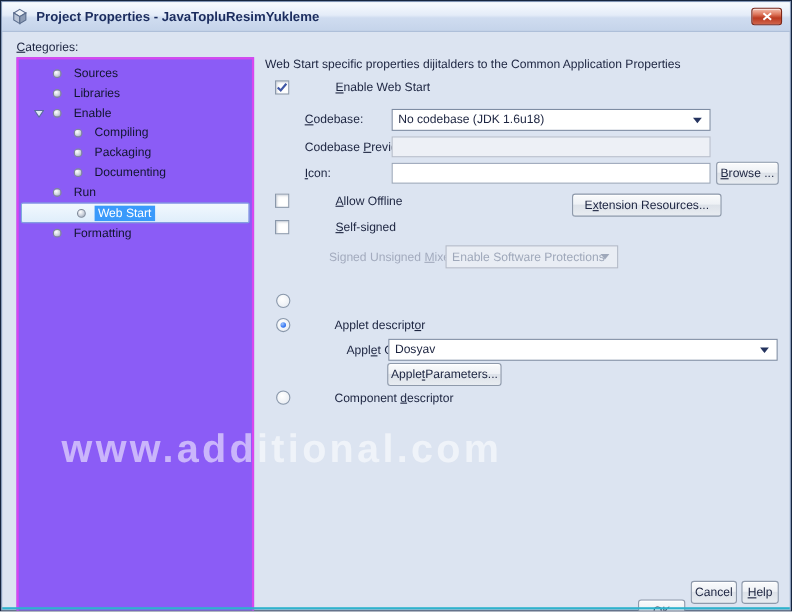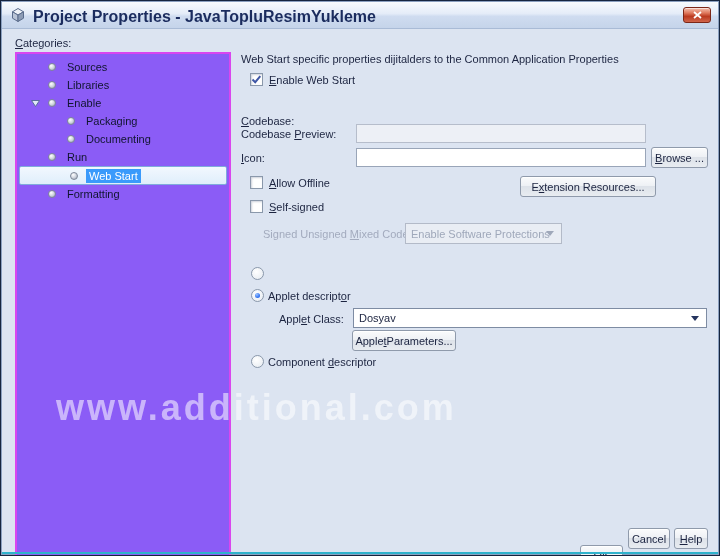--- a/index.html
+++ b/index.html
@@ -22,21 +22,21 @@
 
   
   .titlebar {
     position:absolute; top:1px; left:1px; right:1px; height:27px;
     background:linear-gradient(#f8fbfe, #e4ecf8 45%, #cfdcf0 55%, #c5d4ea);
     border-bottom:1px solid #a9bbd6;
   }
   .app-icon { position:absolute; left:8px; top:5px; width:16px; height:16px; }
   .title-text {
     position:absolute; left:31px; top:6px;
-    font-size:16px; font-weight:bold; color:#1b2c5e;
+    font-size:12px; font-weight:bold; color:#1b2c5e;
     white-space:nowrap;
   }
   .close-btn {
     position:absolute; right:7px; top:5px; width:28px; height:16px;
     background:linear-gradient(#f3c0b0, #e07a5f 35%, #bb3a20 60%, #d0654c);
     border:1px solid #7c2718; border-radius:3px;
     box-shadow: inset 0 1px 0 rgba(255,255,255,.55);
     display:flex; align-items:center; justify-content:center;
   }
 
@@ -57,21 +57,21 @@
   }
   .t-label { color:#10152e; white-space:nowrap; padding:1px 3px; }
   .tree-row.selected {
     background:linear-gradient(#f2f8fe, #dfeefb);
     border:1px solid #7fabdc; border-radius:2px;
     margin:0 2px; height:19px;
   }
   .tree-row.selected .t-label { background:#3a9afb; color:#fff; }
 
   
-  .lbl { position:absolute; white-space:nowrap; color:#1c2440; }
+  .lbl { position:absolute; white-space:nowrap; color:#1c2440;margin-left:36px; }
   .lbl.disabled { color:#a3abbe; }
 
   .checkbox {
     position:absolute; width:13px; height:13px; background:#fff;
     border:1px solid #8a98ab;
     box-shadow: inset 1px 1px 2px rgba(110,122,148,.35);
     display:flex; align-items:center; justify-content:center;
   }
   .radio {
     position:absolute; width:13px; height:13px; border-radius:50%;
@@ -164,20 +164,26 @@
             <polygon points="0.5,0.5 8.5,0.5 4.5,6.5" fill="#dfe8f6" stroke="#5b6d9e"></polygon>
           </svg>
       </span>
         <span class="sphere"></span>
       <span class="t-label">Enable</span>
     </div>
     <div class="tree-row">
       <span class="slot"></span>
         <span class="indent2"></span>
         <span class="sphere"></span>
+      <span class="t-label">Compiling</span>
+    </div>
+    <div class="tree-row">
+      <span class="slot"></span>
+        <span class="indent2"></span>
+        <span class="sphere"></span>
       <span class="t-label">Packaging</span>
     </div>
     <div class="tree-row">
       <span class="slot"></span>
         <span class="indent2"></span>
         <span class="sphere"></span>
       <span class="t-label">Documenting</span>
     </div>
     <div class="tree-row">
       <span class="slot"></span>
@@ -199,21 +205,25 @@
 
   <div class="header-text">Web Start specific properties dijitalders to the Common Application Properties</div>
 
   <span class="checkbox" style="left:249px; top:72px;">
     <svg width="11" height="11" viewBox="0 0 11 11">
       <path d="M1.5 5.5 L4.2 8.2 L9.3 2.2" stroke="#3f57a6" stroke-width="2" fill="none"></path>
     </svg>
   </span>
   <span class="lbl" style="left:268px; top:73px;"><u>E</u>nable Web Start</span>
 
-  <span class="lbl" style="left:240px; top:114px;text-align:center;"><u>C</u>odebase:</span>
+  <span class="lbl" style="left:240px; top:102px;text-align:center;"><u>C</u>odebase:</span>
+  <div class="combo" style="left:355px; top:98px; width:290px; height:20px;">
+    <span class="val">No codebase (JDK 1.6u18)</span>
+    <span class="arrow"></span>
+  </div>
 
   <span class="lbl" style="left:240px; top:127px;text-align:right;">Codebase <u>P</u>review:</span>
   <input class="tfield disabled" style="left: 355px; top: 123px; width: 290px; height: 19px;" disabled="" value="">
 
   <span class="lbl" style="left:240px; top:151px;"><u>I</u>con:</span>
   <input class="tfield" style="left: 355px; top: 147px; width: 290px; height: 19px;" value="">
   <div class="btn" style="left:650px; top:146px; width:57px; height:21px;"><u>B</u>rowse ...</div>
 
   <span class="checkbox" style="left:249px; top:175px;"></span>
   <span class="lbl" style="left:268px; top:176px;"><u>A</u>llow Offline</span>

